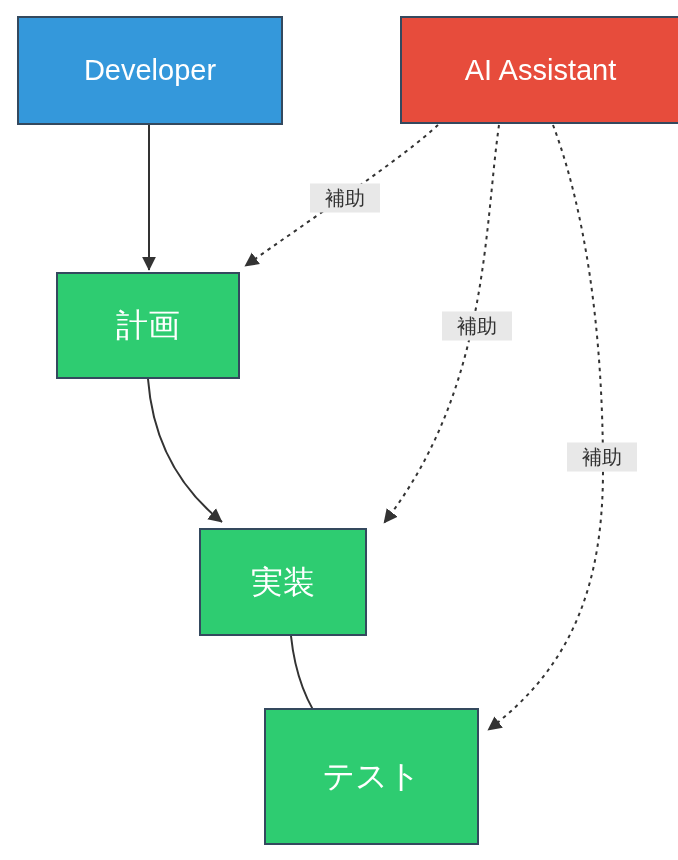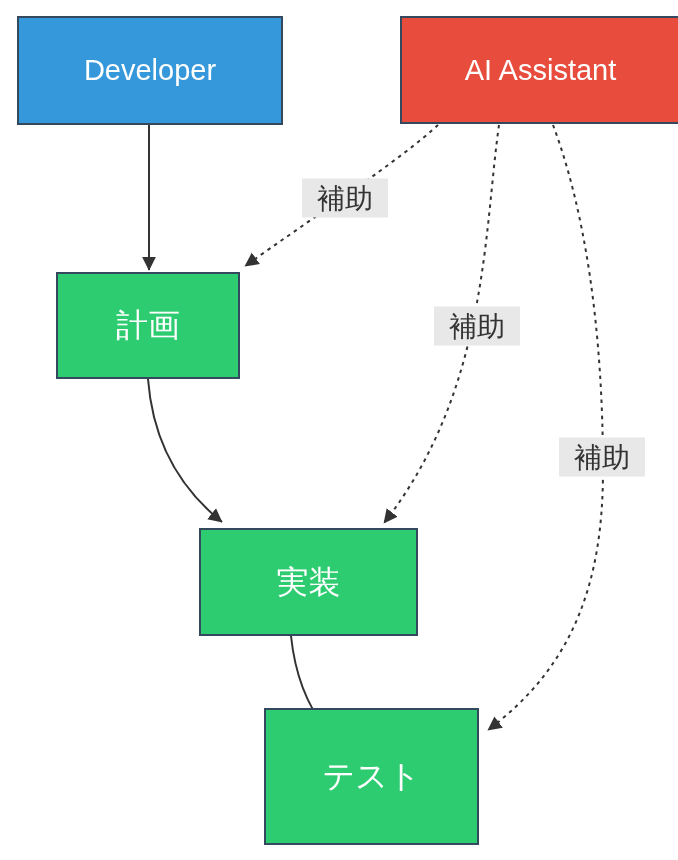--- a/index.html
+++ b/index.html
@@ -26,30 +26,30 @@
     border: 2px solid var(--node-stroke, #34495e);
     color: var(--node-text, #ffffff);
     font-size: 32px;
     line-height: 1.2;
     text-align: center;
   }
   .node.latin { font-weight: 400; font-size: 29px; }
   .node-developer { left: 17px;  top: 16px;  width: 266px; height: 109px; background: var(--fill-developer, #3498db); }
   .node-ai        { left: 400px; top: 16px;  width: 281px; height: 108px; background: var(--fill-ai-assistant, #e74c3c); }
   .node-plan      { left: 56px;  top: 272px; width: 184px; height: 107px; background: var(--fill-process, #2ecc71); }
-  .node-impl      { left: 199px; top: 528px; width: 219px; height: 108px; background: var(--fill-process, #2ecc71); }
+  .node-impl      { left: 199px; top: 528px; width: 168px; height: 108px; background: var(--fill-process, #2ecc71); }
   .node-test      { left: 264px; top: 708px; width: 215px; height: 137px; background: var(--fill-process, #2ecc71); }
 
   .edge-label {
     position: absolute;
     z-index: 3;
     transform: translate(-50%, -50%);
     background: var(--label-bg, #e8e8e8);
     color: var(--label-text, #333333);
-    font-size: 28px;
+    font-size: 20px;
     line-height: 1.25;
     padding: 2px 15px;
     white-space: nowrap;
   }
   .edge-label-1 { left: 345px; top: 198px; }
   .edge-label-2 { left: 477px; top: 326px; }
   .edge-label-3 { left: 602px; top: 457px; }
 </style>
 </head>
 <body>

